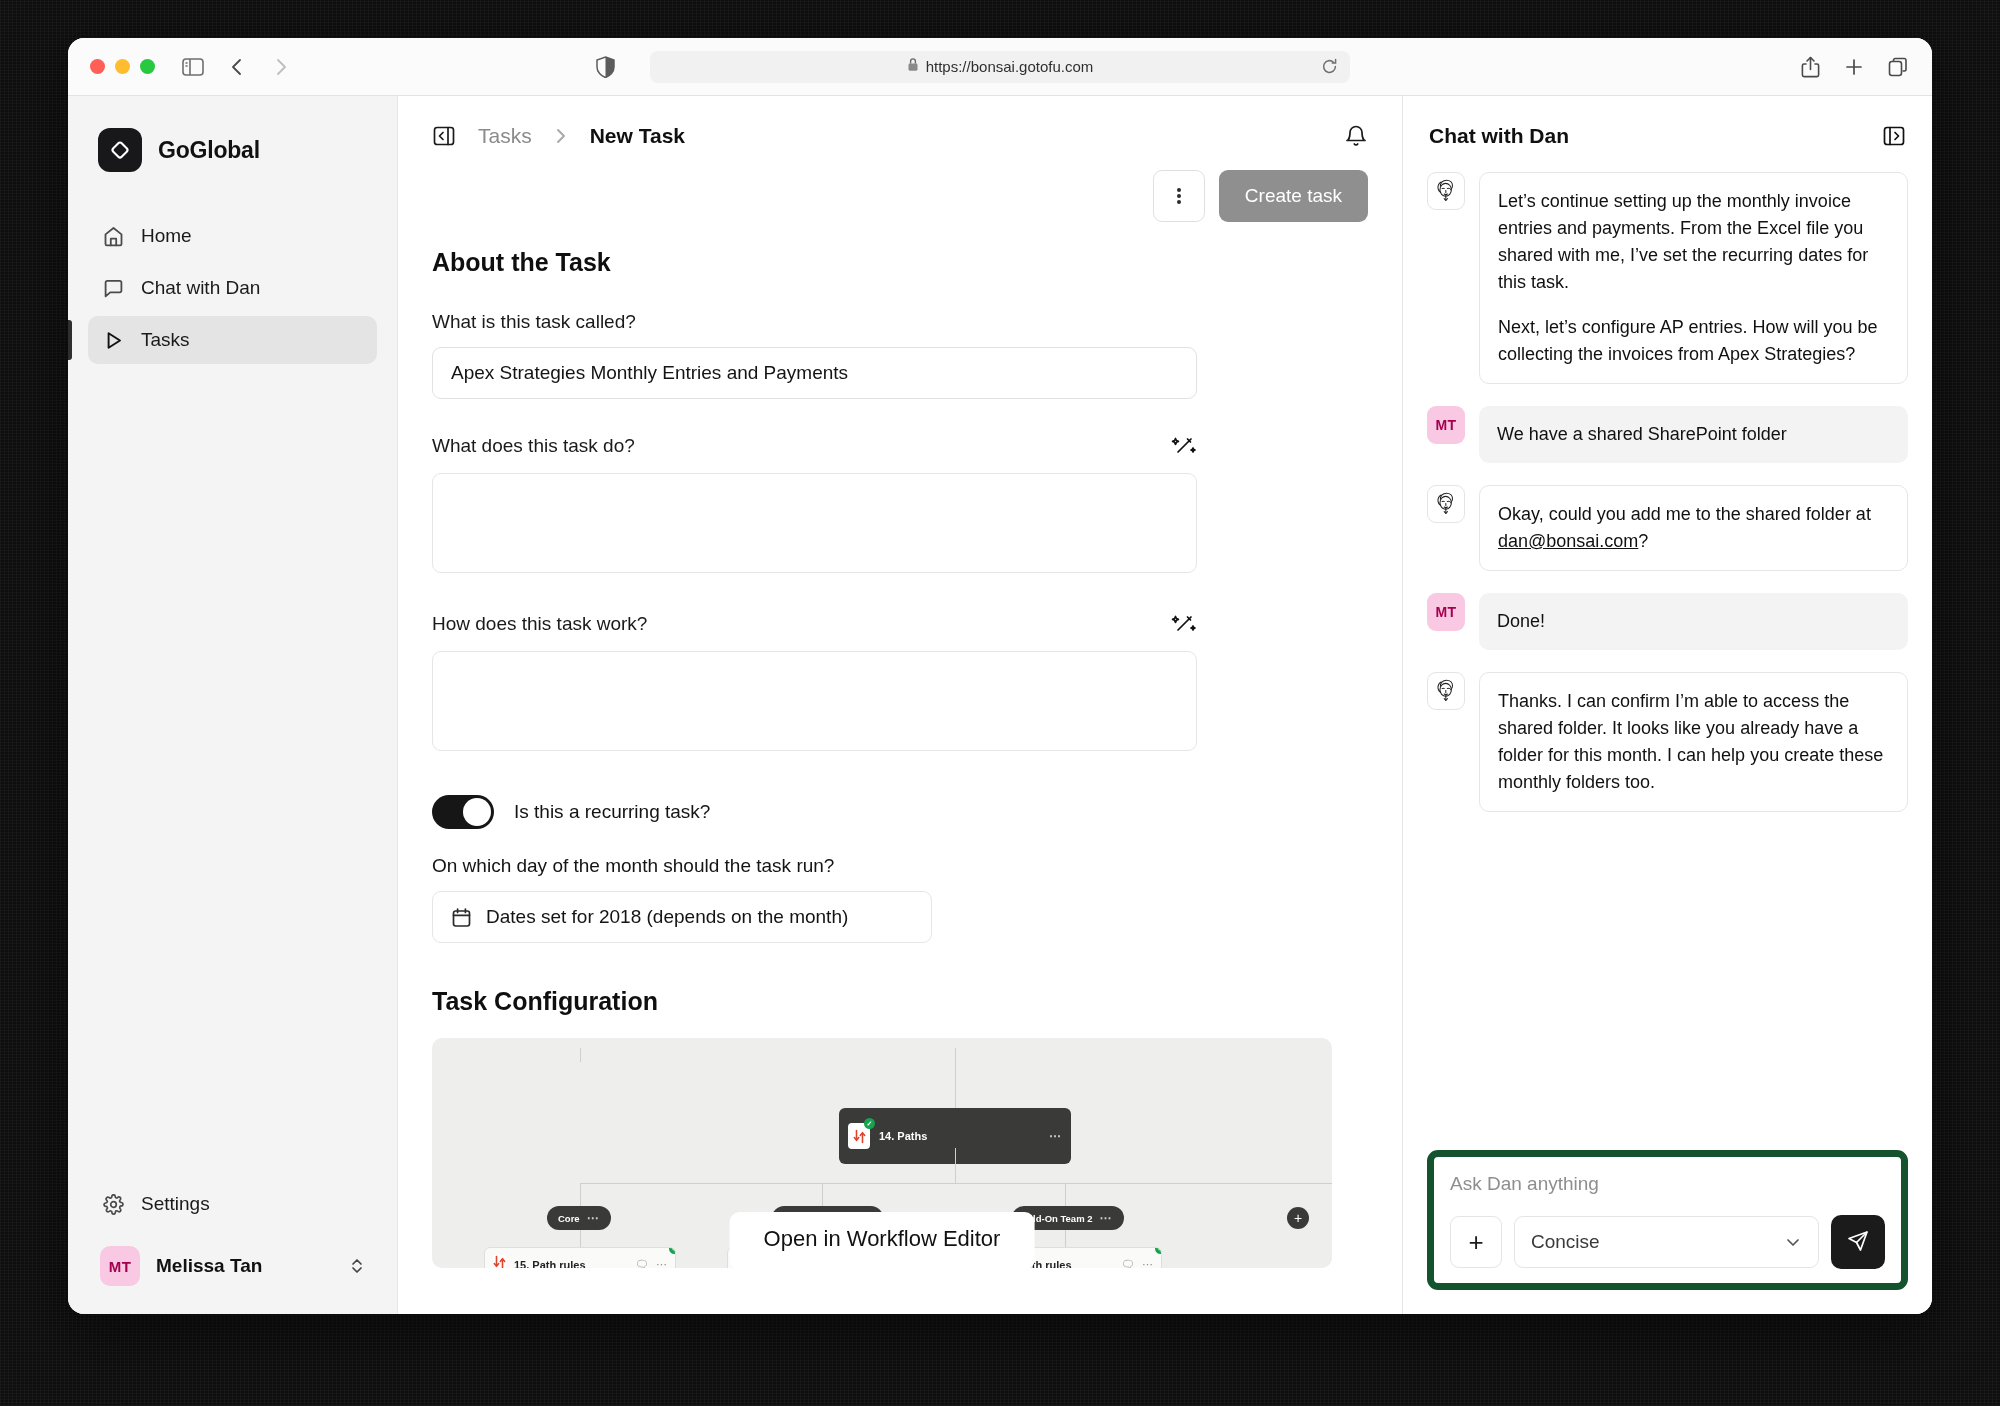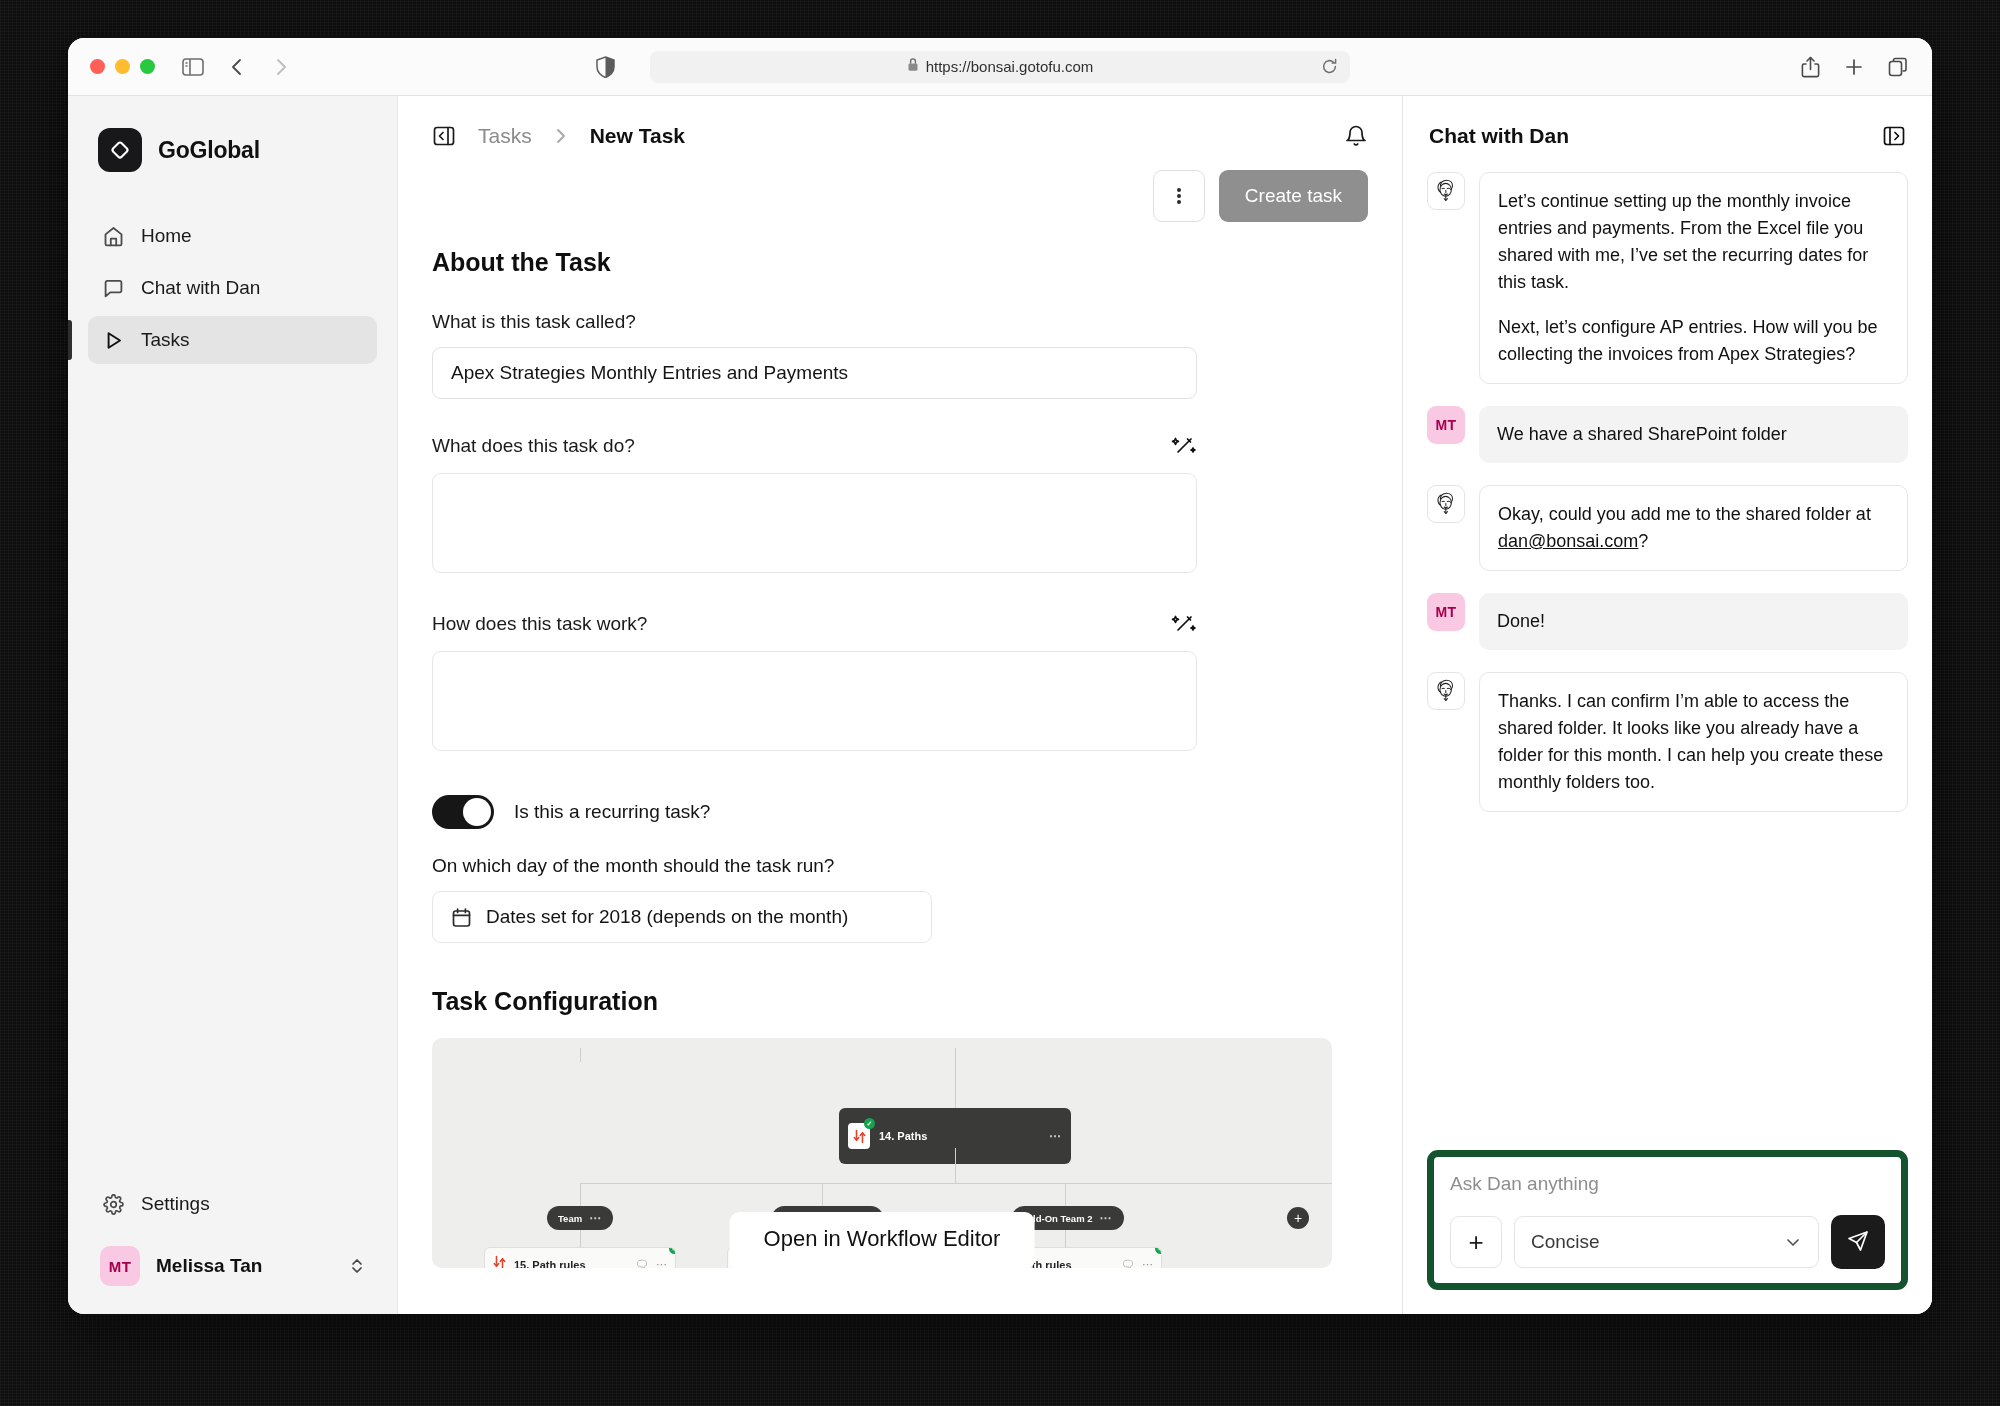--- a/index.html
+++ b/index.html
@@ -535,21 +535,21 @@
               <span class="wf-dots">⋯</span>
             </div>
 
             <div class="wf-line" style="left:523px; top:110px; width:1px; height:35px;"></div>
             <div class="wf-line" style="left:148px; top:145px; width:763px; height:1px;"></div>
             <div class="wf-line" style="left:148px; top:145px; width:1px; height:23px;"></div>
             <div class="wf-line" style="left:390px; top:145px; width:1px; height:23px;"></div>
             <div class="wf-line" style="left:633px; top:145px; width:1px; height:23px;"></div>
 
             <div class="wf-pill" style="left:115px; top:168px;">
-              <span>Team</span>
+              <span>Core</span>
               <span class="wf-dots" style="color:#cfcfcf;">⋯</span>
             </div>
             <div class="wf-pill" style="left:340px; top:168px;">
               <span>Add On Team 1</span>
               <span class="wf-dots" style="color:#cfcfcf;">⋯</span>
             </div>
             <div class="wf-pill" style="left:580px; top:168px;">
               <span>Add-On Team 2</span>
               <span class="wf-dots" style="color:#cfcfcf;">⋯</span>
             </div>

